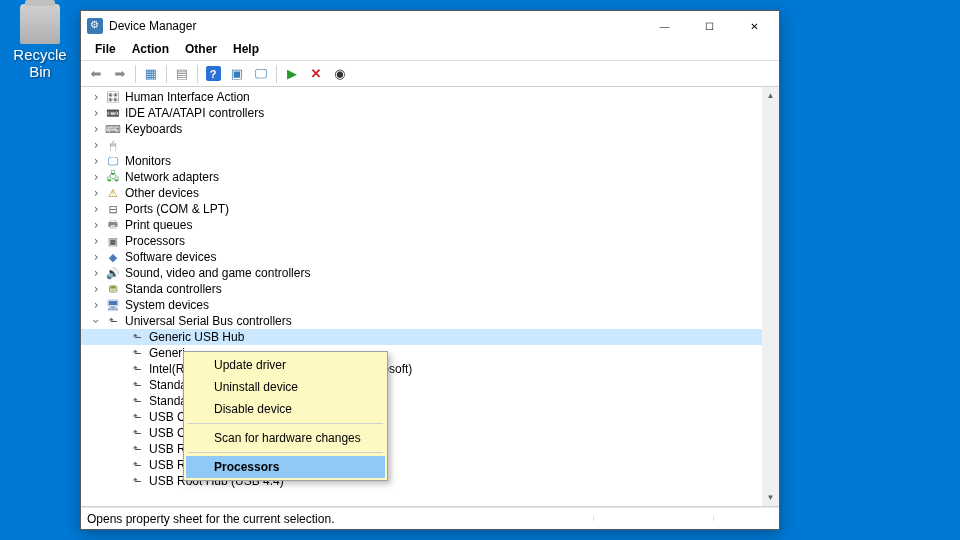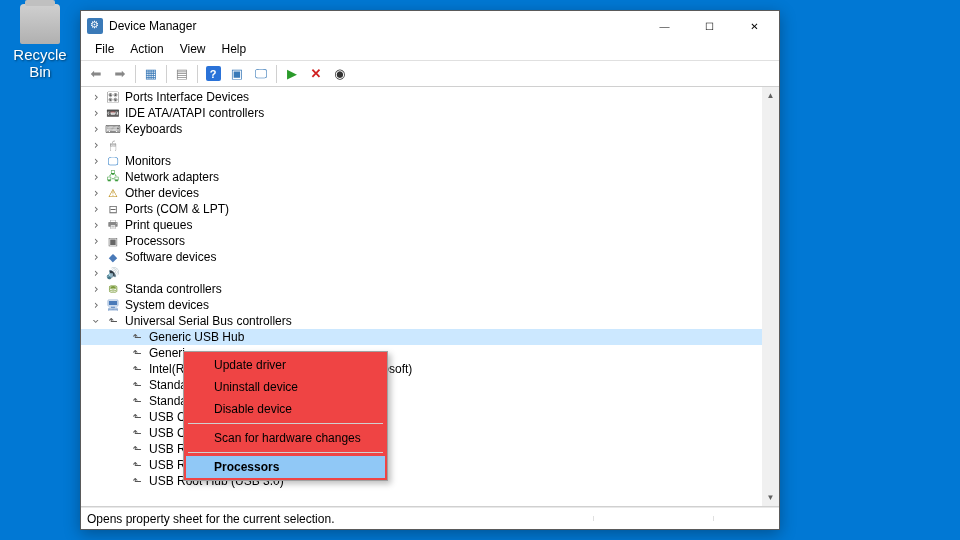--- a/index.html
+++ b/index.html
@@ -13,21 +13,21 @@
   .window { position: absolute; top: 10px; left: 80px; width: 700px; height: 520px; background: white; border: 1px solid #5a5a5a; box-shadow: 0 4px 15px rgba(0,0,0,0.3); display: flex; flex-direction: column; justify-content: space-between; }
   
   .titlebar { display: flex; align-items: center; height: 30px; padding: 0 2px 0 6px; background: white; }
   .titlebar .icon { width: 16px; height: 16px; margin-right: 6px; background: #3a7ab8; border-radius: 2px; position: relative; }
   .titlebar .icon::after { content: '⚙'; font-size: 10px; position: absolute; top: 1px; left: 3px; color: white; }
   .titlebar .title { font-size: 12px; flex: 1; }
   .titlebar .controls { display: flex; }
   .titlebar .controls div { width: 45px; height: 28px; display: flex; align-items: center; justify-content: center; font-family: "Segoe UI Symbol"; font-size: 10px; cursor: pointer; }
   
   .menubar { display: flex; height: 20px; padding: 0 6px; font-size: 12px; border-bottom: 1px solid #e0e0e0; }
-  .menubar div { padding: 1px 8px; cursor: pointer; }
+  .menubar div { padding: 1px 8px; cursor: pointer; font-weight: bold; }
   
   .toolbar { display: flex; align-items: center; height: 26px; padding: 2px 4px; border-bottom: 1px solid #d0d0d0; gap: 2px; }
   .toolbar .btn { width: 22px; height: 22px; display: flex; align-items: center; justify-content: center; font-size: 13px; cursor: pointer; border-radius: 2px; }
   .toolbar .sep { width: 1px; height: 18px; background: #d0d0d0; margin: 0 2px; }
   
   .tree-container { flex: 1; display: flex; overflow: hidden; border-bottom: 1px solid #d0d0d0; }
   .tree { flex: 1; overflow-y: auto; padding: 2px 0; font-size: 12px; }
   .scrollbar { width: 17px; background: #f0f0f0; position: relative; }
   .scrollbar .up, .scrollbar .down { height: 17px; display: flex; align-items: center; justify-content: center; font-size: 8px; color: #606060; cursor: pointer; }
   .scrollbar .down { position: absolute; bottom: 0; width: 100%; }
@@ -48,21 +48,21 @@
   .ic-oth { color: #b8860b; }
   .ic-port { color: #666; }
   .ic-prn { color: #888; }
   .ic-cpu { color: #666; }
   .ic-soft { color: #4a7ab8; }
   .ic-snd { color: #3a8ab8; }
   .ic-stor { color: #7a9a3a; }
   .ic-sys { color: #4a7ab8; }
   .ic-usb { color: #555; }
   
-  .context-menu { position: absolute; width: 205px; background: #ef4444; border: 1px solid #a0a0a0; box-shadow: 3px 3px 6px rgba(0,0,0,0.25); padding: 2px; font-size: 12px; z-index: 100; }
+  .context-menu { position: absolute; width: 205px; background: #fef9c3; border: 1px solid #a0a0a0; box-shadow: 3px 3px 6px rgba(0,0,0,0.25); padding: 2px; font-size: 12px; z-index: 100; }
   .context-menu .item { height: 22px; display: flex; align-items: center; padding-left: 28px; cursor: pointer; }
   .context-menu .item.highlight { background: #90c8f6; font-weight: 600; }
   .context-menu .divider { height: 1px; background: #d0d0d0; margin: 3px 2px; }
   
   .statusbar { height: 22px; display: flex; align-items: center; font-size: 12px; padding: 8px 6px; border-top: 1px solid #e8e8e8; }
   .statusbar .cell { padding-right: 20px; }
   .statusbar .seg { height: 100%; border-left: 1px solid #e0e0e0; flex: 0 0 120px; }
 </style>
 </head>
 <body>
@@ -79,21 +79,21 @@
     <div class="controls">
       <div>—</div>
       <div>☐</div>
       <div class="close">✕</div>
     </div>
   </div>
 
   <div class="menubar">
     <div>File</div>
     <div>Action</div>
-    <div>View</div>
+    <div>Other</div>
     <div>Help</div>
   </div>
 
   <div class="toolbar">
     <div class="btn">
         <span style="color:#888">⬅</span>
       </div>
     <div class="btn">
         <span style="color:#888">➡</span>
       </div>
@@ -125,21 +125,21 @@
     <div class="btn">
         <span style="color:#333">◉</span>
       </div>
   </div>
 
   <div class="tree-container">
     <div class="tree" id="tree">
         <div class="node">
           <span class="exp">›</span>
           <span class="ic ic-hid">🎛</span>
-          <span class="lbl">Ports Interface Devices</span>
+          <span class="lbl">Human Interface Action</span>
         </div>
         <div class="node">
           <span class="exp">›</span>
           <span class="ic ic-ide">📼</span>
           <span class="lbl">IDE ATA/ATAPI controllers</span>
         </div>
         <div class="node">
           <span class="exp">›</span>
           <span class="ic ic-kbd">⌨</span>
           <span class="lbl">Keyboards</span>
@@ -179,20 +179,21 @@
           <span class="lbl">Processors</span>
         </div>
         <div class="node">
           <span class="exp">›</span>
           <span class="ic ic-soft">◆</span>
           <span class="lbl">Software devices</span>
         </div>
         <div class="node">
           <span class="exp">›</span>
           <span class="ic ic-snd">🔊</span>
+          <span class="lbl">Sound, video and game controllers</span>
         </div>
         <div class="node">
           <span class="exp">›</span>
           <span class="ic ic-stor">⛃</span>
           <span class="lbl">Standa controllers</span>
         </div>
         <div class="node">
           <span class="exp">›</span>
           <span class="ic ic-sys">🖥</span>
           <span class="lbl">System devices</span>
@@ -244,21 +245,21 @@
           <span class="lbl trunc">USB Ro</span>
         </div>
         <div class="node lvl2">
           <span class="exp"></span>
           <span class="ic ic-usb">⬑</span>
           <span class="lbl">USB Root Hub</span>
         </div>
         <div class="node lvl2">
           <span class="exp"></span>
           <span class="ic ic-usb">⬑</span>
-          <span class="lbl">USB Root Hub (USB 3.0)</span>
+          <span class="lbl">USB Root Hub (USB 4.4)</span>
         </div>
       </div>
     <div class="scrollbar">
       <div class="up">▲</div>
       <div class="down">▼</div>
     </div>
   </div>
 
   <div class="statusbar">
     <div class="cell" style="flex:1">Opens property sheet for the current selection.</div>

